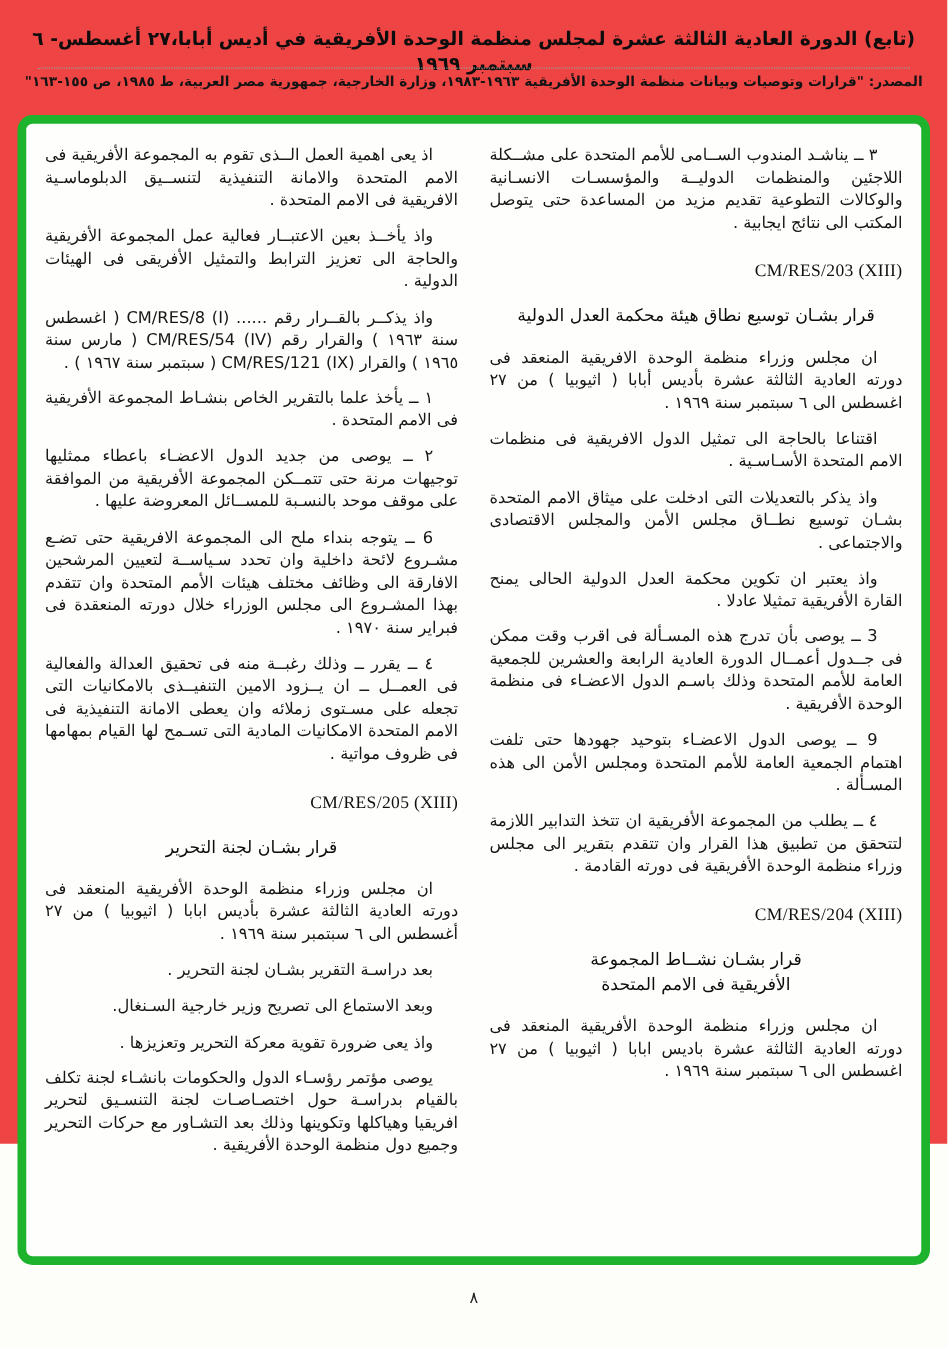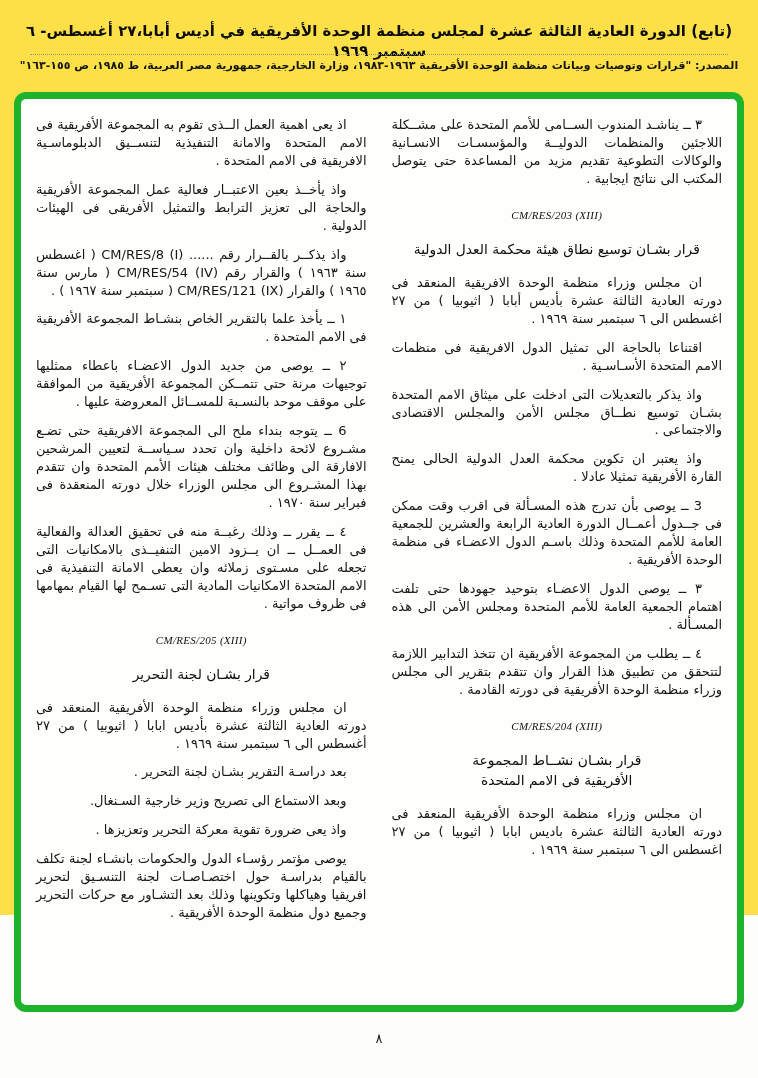--- a/index.html
+++ b/index.html
@@ -4,21 +4,21 @@
 <style>
   * { box-sizing: border-box; }
   html, body { margin: 0; padding: 0; }
   body {
     width: 758px; height: 1078px;
     background: #fdfdfa;
     font-family: "DejaVu Sans", sans-serif;
     color: #161616;
     overflow: hidden;
   }
-  .page { position: relative; width: 758px; height: 915px; background: #fde047; }
+  .page { position: relative; width: 758px; height: 915px; background: #ef4444; }
 
   .header-title {
     position: absolute; top: 22px; left: 18px; right: 18px;
     direction: rtl; text-align: center;
     font-weight: bold; font-size: 15px; line-height: 1.3;
     color: #0d0d0d;
   }
   .header-sep {
     position: absolute; top: 54px; left: 30px; right: 30px;
     border-top: 1px dotted #9a9a93;
@@ -45,26 +45,25 @@
 
   .block {
     direction: rtl;
     font-size: 13px; line-height: 1.38;
     text-align: justify;
     margin: 0 0 11px 0;
     color: #161616;
   }
   .block.body { text-indent: 20px; }
   .block.ref {
-    direction: ltr; text-align: center; text-indent: 0;
+    direction: ltr; text-align: right; text-indent: 0;
     font-family: "Liberation Serif", serif;
-    font-size: 11px; letter-spacing: 0.3px;
+    font-size: 14px; letter-spacing: 0.3px;
     margin: 20px 0 16px 0;
     color: #101010;
-    font-style: italic;
   }
   .block.heading {
     font-weight: normal; text-align: center; text-indent: 0;
     font-size: 13.8px; line-height: 1.45;
     margin: 6px 0 15px 0;
     white-space: pre-line;
     color: #0d0d0d;
   }
 
   .page-number {
@@ -86,21 +85,21 @@
 
       <div class="col">
         <div class="block body">٣ ــ يناشـد المندوب الســامى للأمم المتحدة على مشــكلة اللاجئين والمنظمات الدوليــة والمؤسسـات الانسـانية والوكالات التطوعية تقديم مزيد من المساعدة حتى يتوصل المكتب الى نتائج ايجابية .</div>
         <div class="block ref">CM/RES/203 (XIII)</div>
         <div class="block heading">قرار بشـان توسيع نطاق هيئة محكمة العدل الدولية</div>
         <div class="block body">ان مجلس وزراء منظمة الوحدة الافريقية المنعقد فى دورته العادية الثالثة عشرة بأديس أبابا ( اثيوبيا ) من ٢٧ اغسطس الى ٦ سبتمبر سنة ١٩٦٩ .</div>
         <div class="block body">اقتناعا بالحاجة الى تمثيل الدول الافريقية فى منظمات الامم المتحدة الأسـاسـية .</div>
         <div class="block body">واذ يذكر بالتعديلات التى ادخلت على ميثاق الامم المتحدة بشـان توسيع نطــاق مجلس الأمن والمجلس الاقتصادى والاجتماعى .</div>
         <div class="block body">واذ يعتبر ان تكوين محكمة العدل الدولية الحالى يمنح القارة الأفريقية تمثيلا عادلا .</div>
         <div class="block body">3 ــ يوصى بأن تدرج هذه المسـألة فى اقرب وقت ممكن فى جــدول أعمــال الدورة العادية الرابعة والعشرين للجمعية العامة للأمم المتحدة وذلك باسـم الدول الاعضـاء فى منظمة الوحدة الأفريقية .</div>
-        <div class="block body">٣ ــ يوصى الدول الاعضـاء بتوحيد جهودها حتى تلفت اهتمام الجمعية العامة للأمم المتحدة ومجلس الأمن الى هذه المسـألة .</div>
+        <div class="block body">9 ــ يوصى الدول الاعضـاء بتوحيد جهودها حتى تلفت اهتمام الجمعية العامة للأمم المتحدة ومجلس الأمن الى هذه المسـألة .</div>
         <div class="block body">٤ ــ يطلب من المجموعة الأفريقية ان تتخذ التدابير اللازمة لتتحقق من تطبيق هذا القرار وان تتقدم بتقرير الى مجلس وزراء منظمة الوحدة الأفريقية فى دورته القادمة .</div>
         <div class="block ref">CM/RES/204 (XIII)</div>
         <div class="block heading">قرار بشـان نشــاط المجموعة
 الأفريقية فى الامم المتحدة</div>
         <div class="block body">ان مجلس وزراء منظمة الوحدة الأفريقية المنعقد فى دورته العادية الثالثة عشرة باديس ابابا ( اثيوبيا ) من ٢٧ اغسطس الى ٦ سبتمبر سنة ١٩٦٩ .</div>
       </div>
 
       <div class="col">
         <div class="block body">اذ يعى اهمية العمل الــذى تقوم به المجموعة الأفريقية فى الامم المتحدة والامانة التنفيذية لتنســيق الدبلوماسـية الافريقية فى الامم المتحدة .</div>
         <div class="block body">واذ يأخــذ بعين الاعتبــار فعالية عمل المجموعة الأفريقية والحاجة الى تعزيز الترابط والتمثيل الأفريقى فى الهيئات الدولية .</div>

